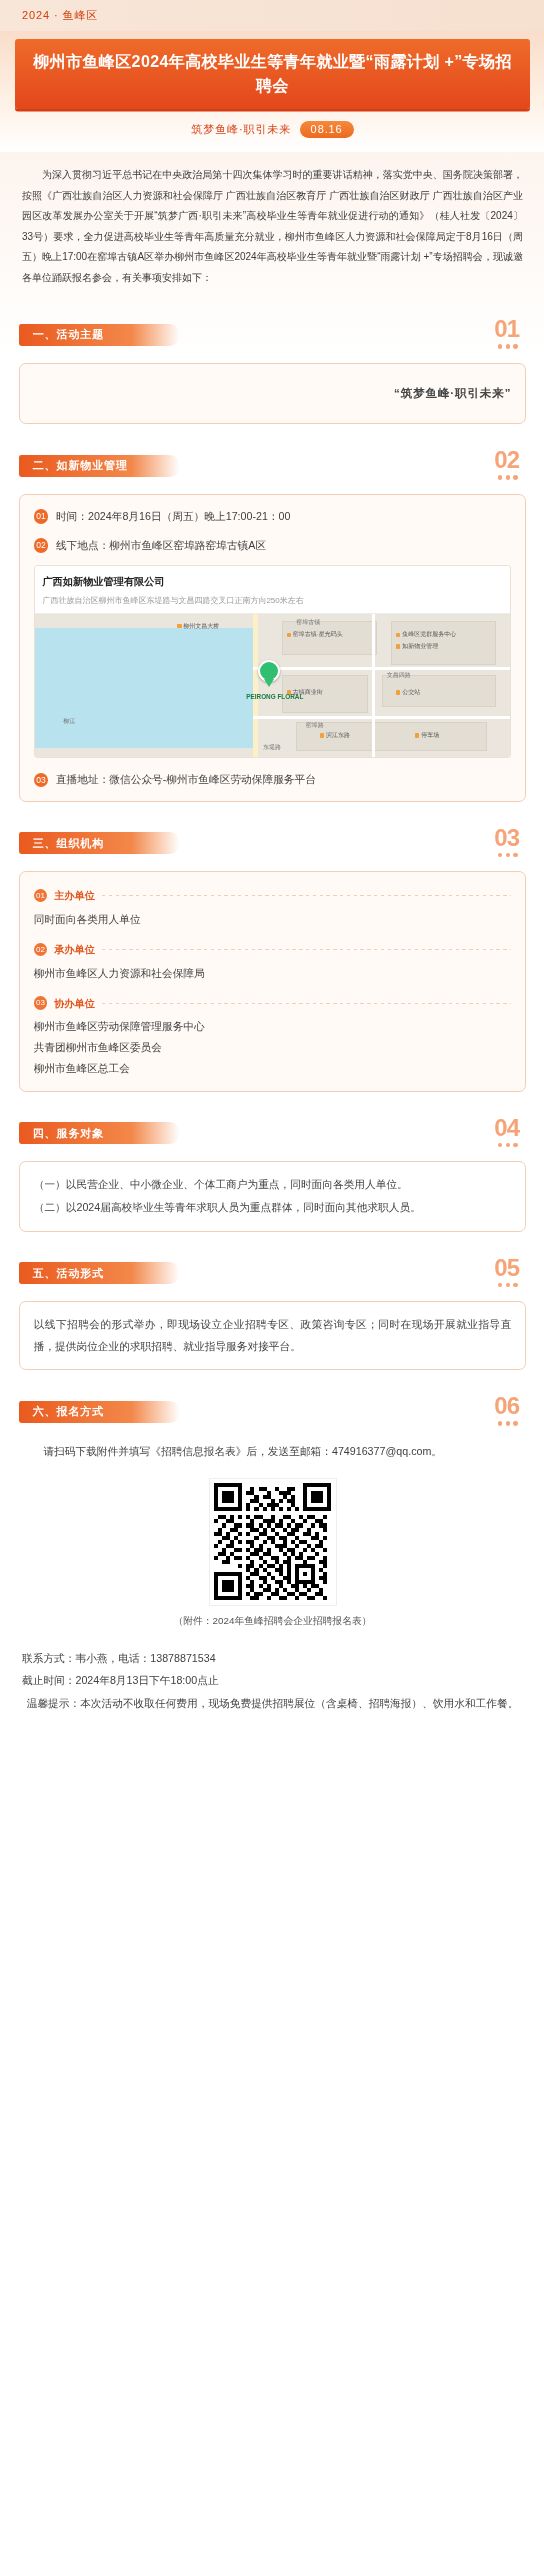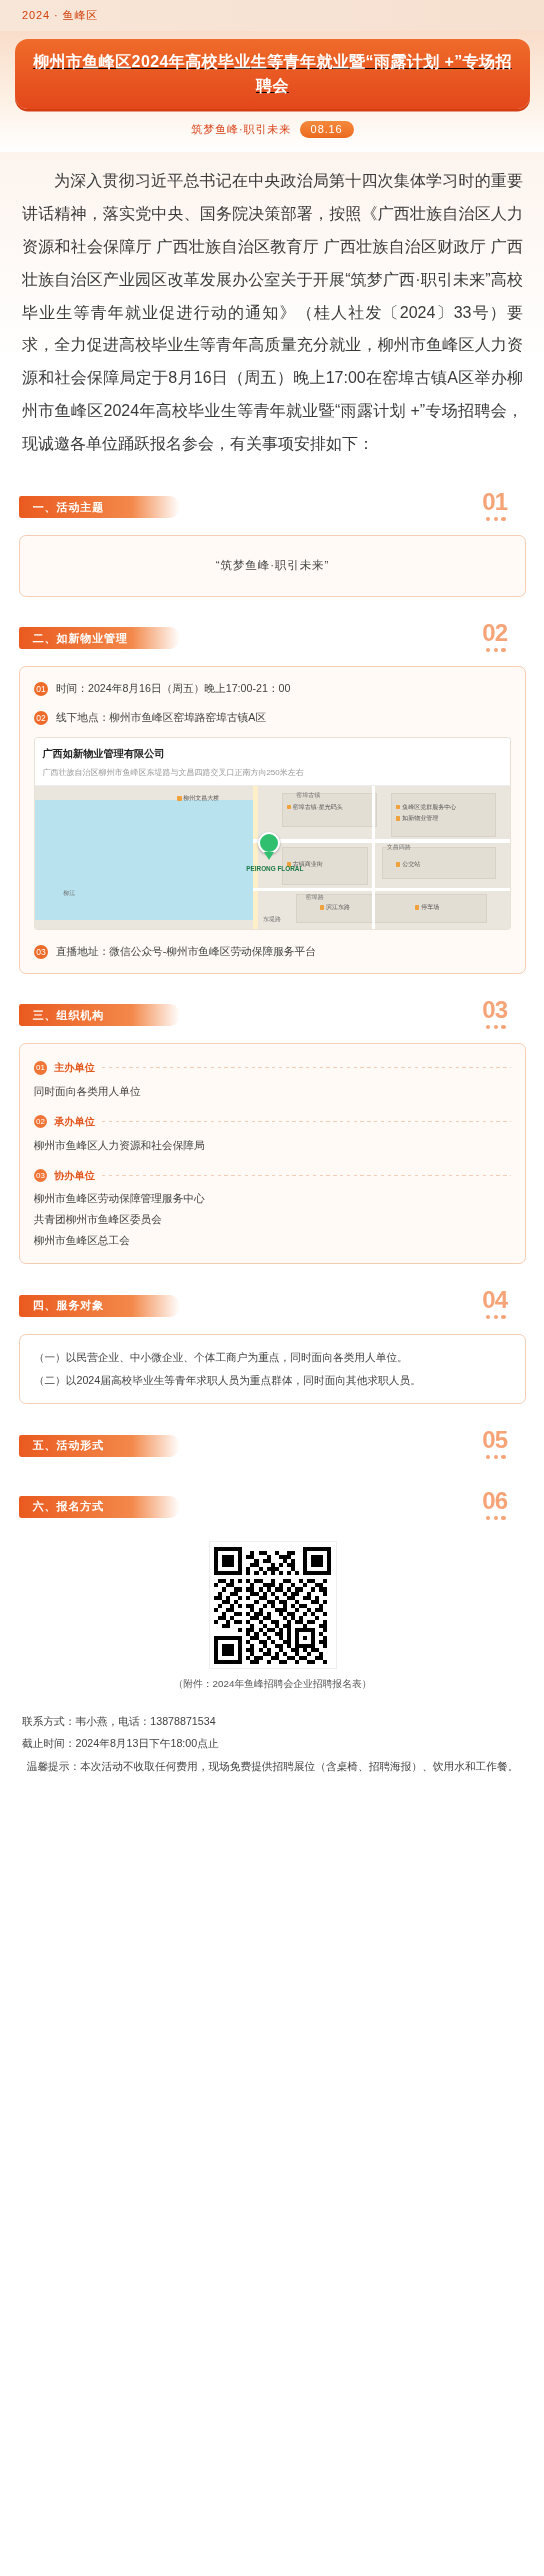--- a/index.html
+++ b/index.html
@@ -36,24 +36,23 @@
   
   .banner {
     position: relative;
     background: linear-gradient(180deg,#f9ddca 0%, #fdf0e4 55%, #ffffff 100%);
     padding: 5.1px 0 8.5px 0;
     text-align: center;
   }
   .title-plate {
     margin: 3.4px 15.4px 0 15.4px;
     background: linear-gradient(180deg,#ef6b2a 0%, #e3471b 100%);
-    border-radius: 13px;
+    border-radius: 3px;
     padding: 11px 10.2px 12px 10.2px;
     box-shadow: 0 2.6px 0 #d23d12;
-    text-decoration: underline;
   }
   .title-plate .main-title {
     color: #fff;
     font-size: 16px;
     font-weight: bold;
     letter-spacing: 0.4px;
     line-height: 1.45;
   }
   .subline {
     margin: 12px auto 5.1px auto;
@@ -72,31 +71,31 @@
     color: #fff;
     font-size: 11px;
     border-radius: 9.4px;
     padding: 2.6px 11px;
     letter-spacing: 0.9px;
   }
 
   
   .intro {
     padding: 13.7px 22px 5.1px 22px;
-    font-size: 16px;
+    font-size: 10px;
     line-height: 2.05;
     color: #3a3a3a;
     text-align: justify;
     text-indent: 2em;
   }
 
   
   .sec-head {
     position: relative;
-    margin: 22px 31px 0 19px;
+    margin: 22px 19px 0 19px;
     height: 39px;
   }
   .sec-head .bar {
     position: absolute;
     left: 0; top: 8.5px;
     height: 22px;
     width: 161px;
     background: linear-gradient(90deg,#ea5a1f 0%, #f3884a 70%, rgba(243,136,74,0) 100%);
     border-radius: 2.6px 12px 12px 2.6px;
     display: flex;
@@ -136,25 +135,26 @@
     border-radius: 6.8px;
     background: #fffaf6;
     padding: 12px 13.7px;
     font-size: 10.7px;
     line-height: 1.9;
     color: #444;
   }
   .card.plain { background:#fff; }
 
   .theme-line {
-    text-align: center;
+    text-align: right;
     font-size: 11.5px;
     color: #444;
     letter-spacing: 0.9px;
     padding: 6.8px 0;
+    font-weight: bold;
   }
 
   
   .nrow {
     display: flex;
     align-items: flex-start;
     gap: 7.7px;
     margin-bottom: 10.2px;
   }
   .nrow:last-child { margin-bottom: 0; }
@@ -477,33 +477,37 @@
     <div class="bar">
       <span class="txt">五、活动形式</span>
     </div>
     <div class="num">05</div>
     <div class="dots">
         <i></i>
         <i></i>
         <i></i>
       </div>
   </div>
+  <div class="card plain">
+    <div class="para">以线下招聘会的形式举办，即现场设立企业招聘专区、政策咨询专区；同时在现场开展就业指导直播，提供岗位企业的求职招聘、就业指导服务对接平台。</div>
+  </div>
 
   <div class="sec-head">
     <div class="bar">
       <span class="txt">六、报名方式</span>
     </div>
     <div class="num">06</div>
     <div class="dots">
         <i></i>
         <i></i>
         <i></i>
       </div>
   </div>
 
+  <div class="signup-text">请扫码下载附件并填写《招聘信息报名表》后，发送至邮箱：474916377@qq.com。</div>
 
   <div class="qr-wrap">
     <svg class="qr" viewBox="0 0 29 29" shape-rendering="crispEdges">
       <rect width="29" height="29" fill="#ffffff"></rect>
       <g fill="#000000">
 
         <rect x="0" y="0" width="7" height="1"></rect>
           <rect x="0" y="6" width="7" height="1"></rect>
         <rect x="0" y="0" width="1" height="7"></rect>
           <rect x="6" y="0" width="1" height="7"></rect>

